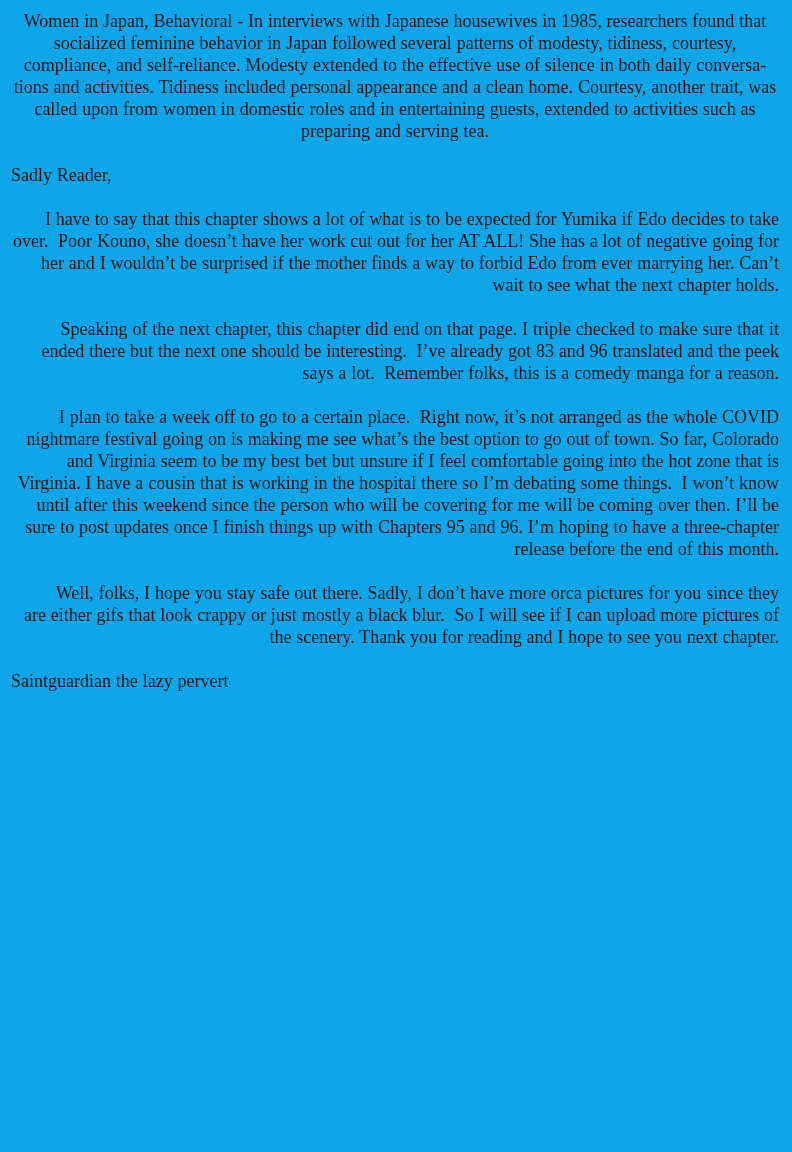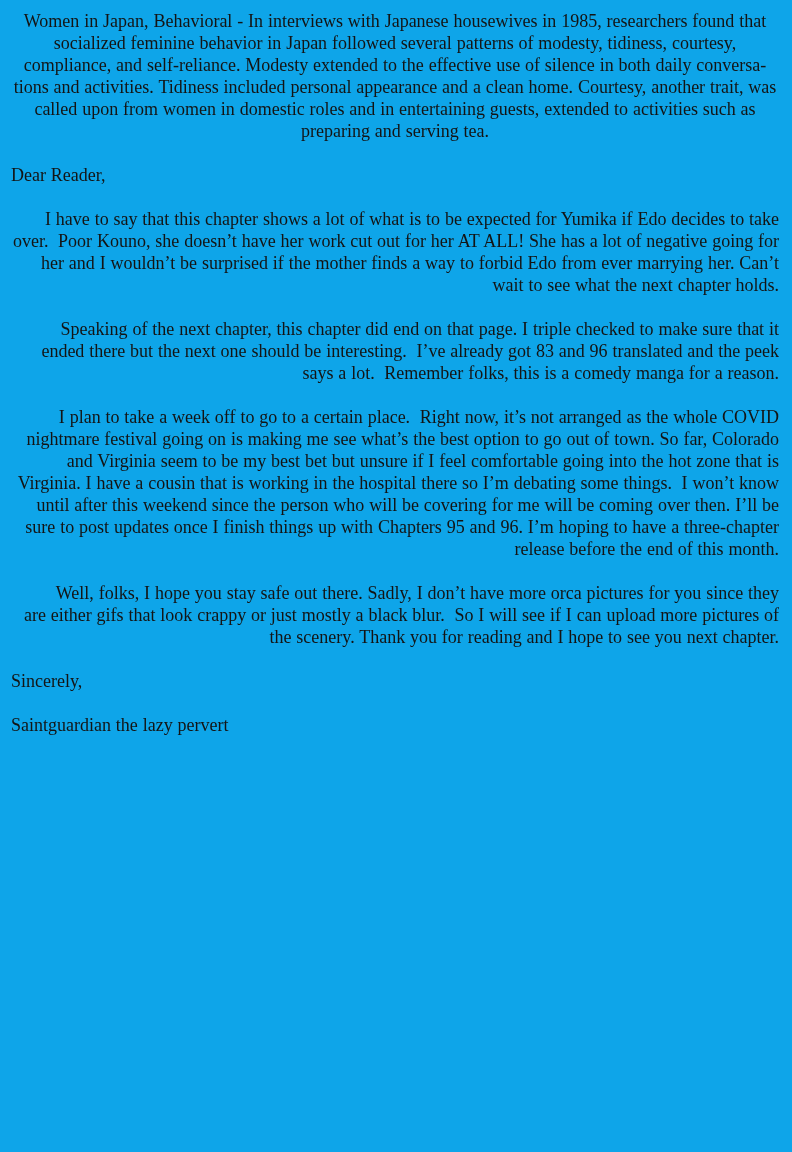--- a/index.html
+++ b/index.html
@@ -39,27 +39,26 @@
     text-indent: 0;
   }
 </style>
 </head>
 <body>
 
 <div class="page">
 
   <p class="intro-para">Women in Japan, Behavioral - In interviews with Japanese housewives in 1985, researchers found that socialized feminine behavior in Japan followed several patterns of modesty, tidiness, courtesy, compliance, and self-reliance. Modesty extended to the effective use of silence in both daily conversa­tions and activities. Tidiness included personal appearance and a clean home. Courtesy, another trait, was called upon from women in domestic roles and in entertaining guests, extended to activities such as preparing and serving tea.</p>
 
-  <p class="plain-line">Dear Reader,</p>
+  <p class="plain-line">Sadly Reader,</p>
 
   <p class="body-para">I have to say that this chapter shows a lot of what is to be expected for Yumika if Edo decides to take over.  Poor Kouno, she doesn’t have her work cut out for her AT ALL! She has a lot of negative going for her and I wouldn’t be surprised if the mother finds a way to forbid Edo from ever marrying her. Can’t wait to see what the next chapter holds.</p>
 
   <p class="body-para">Speaking of the next chapter, this chapter did end on that page. I triple checked to make sure that it ended there but the next one should be interesting.  I’ve already got 83 and 96 translated and the peek says a lot.  Remember folks, this is a comedy manga for a reason.</p>
 
   <p class="body-para">I plan to take a week off to go to a certain place.  Right now, it’s not arranged as the whole COVID nightmare festival going on is making me see what’s the best option to go out of town. So far, Colorado and Virginia seem to be my best bet but unsure if I feel comfortable going into the hot zone that is Virginia. I have a cousin that is working in the hospital there so I’m debating some things.  I won’t know until after this weekend since the person who will be covering for me will be coming over then. I’ll be sure to post updates once I finish things up with Chapters 95 and 96. I’m hoping to have a three-chapter release before the end of this month.</p>
 
   <p class="body-para">Well, folks, I hope you stay safe out there. Sadly, I don’t have more orca pictures for you since they are either gifs that look crappy or just mostly a black blur.  So I will see if I can upload more pictures of the scenery. Thank you for reading and I hope to see you next chapter.</p>
 
-  <p class="plain-line">Sincerely,</p>
 
   <p class="plain-line">Saintguardian the lazy pervert</p>
 
 </div>
 
 </body></html>

